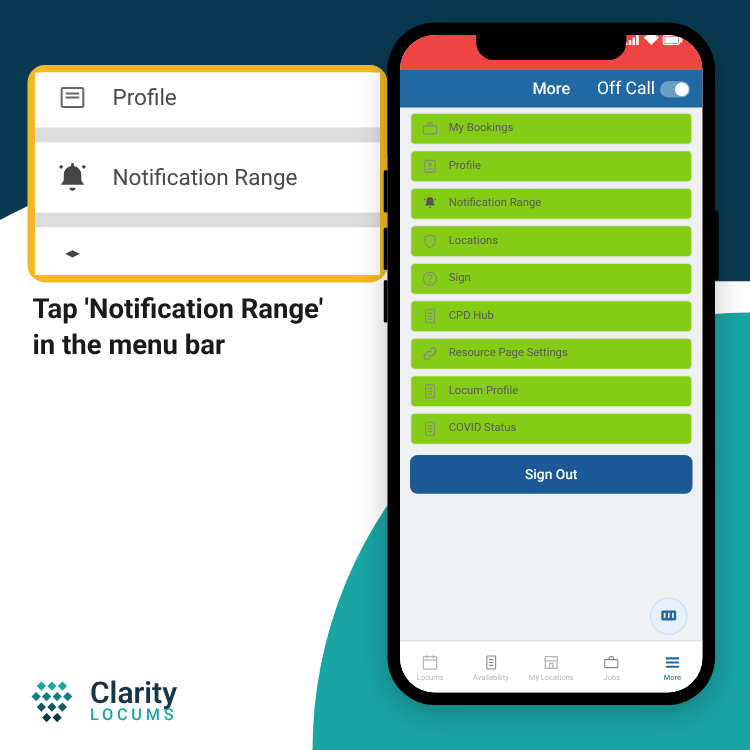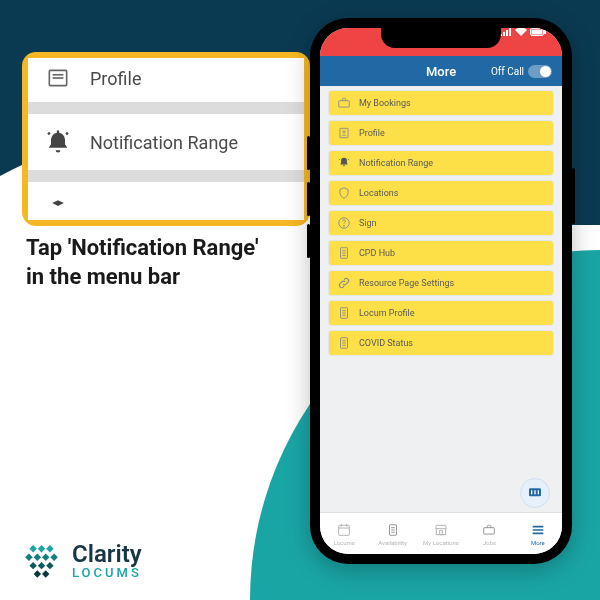--- a/index.html
+++ b/index.html
@@ -31,26 +31,26 @@
   .phone::before, .phone::after { content: ''; position: absolute; background: #000; border-radius: 2px; }
   .phone::before { left: -3px; top: 118px; width: 3px; height: 34px; box-shadow: 0 46px 0 #000, 0 88px 0 #000; }
   .phone::after { right: -3px; top: 150px; width: 3px; height: 56px; }
   .notch { position: absolute; top: 8px; left: 50%; transform: translateX(-50%); width: 120px; height: 22px; background: #000; border-radius: 0 0 14px 14px; z-index: 8; }
   .screen { width: 100%; height: 100%; background: #eef0f2; border-radius: 28px; overflow: hidden; position: relative; }
 
   .status-bar { height: 28px; background: #ef4444; color: #fff; display: flex; justify-content: space-between; align-items: flex-start; padding: 0 16px 2px; font-size: 10px; font-weight: 600; gap: 37px; }
   .status-bar .r { display: flex; gap: 3px; align-items: center; }
   .nav-bar { height: 30px; background: #2069a4; color: #fff; display: flex; align-items: center; justify-content: center; position: relative; }
   .nav-title { font-size: 13px; font-weight: 500; }
-  .nav-toggle { position: absolute; right: 10px; display: flex; align-items: center; gap: 4px; font-size: 10px; }
+  .nav-toggle { position: absolute; right: 10px; display: flex; align-items: center; gap: 4px; font-size: 14px; }
   .toggle { width: 24px; height: 13px; background: rgba(255,255,255,.35); border-radius: 7px; position: relative; }
   .toggle::after { content: ''; position: absolute; right: 1px; top: 1px; width: 11px; height: 11px; background: #fff; border-radius: 50%; }
 
   .menu { padding: 4px 8px 0; }
-  .menu-item { background: #fde047; border: 1px solid #e3e5e8; border-radius: 4px; margin-bottom: 4px; height: 26px; display: flex; align-items: center; padding: 0 8px; gap: 8px; cursor: pointer; }
+  .menu-item { background: #84cc16; border: 1px solid #e3e5e8; border-radius: 4px; margin-bottom: 4px; height: 26px; display: flex; align-items: center; padding: 0 8px; gap: 8px; cursor: pointer; }
   .menu-item .micon { width: 14px; height: 14px; display: flex; align-items: center; justify-content: center; flex-shrink: 0; }
   .menu-item .mlabel { font-size: 9px; color: #5a5a5a; }
 
   .signout { margin: 8px; background: #1b5a96; color: #fff; text-align: center; font-size: 11px; font-weight: 500; padding: 9px 0; border-radius: 6px; cursor: pointer; }
 
   .fab { position: absolute; bottom: 46px; right: 12px; width: 30px; height: 30px; border-radius: 50%; background: #e6f0fb; border: 1px solid #cfe0f0; display: flex; align-items: center; justify-content: center; }
 
   .tab-bar { position: absolute; bottom: 0; left: 0; right: 0; height: 42px; background: #fff; border-top: 1px solid #e0e0e0; display: flex; }
   .tab { flex: 1; display: flex; flex-direction: column; align-items: center; justify-content: center; gap: 1px; color: #b5b5b5; font-size: 6px; cursor: pointer; }
   .tab.active { color: #2069a4; }
@@ -214,20 +214,21 @@
               <rect x="6" y="3" width="12" height="18" rx="1"></rect>
               <line x1="9" y1="8" x2="15" y2="8"></line>
               <line x1="9" y1="12" x2="15" y2="12"></line>
               <line x1="9" y1="16" x2="15" y2="16"></line>
             </svg>
           </span>
           <span class="mlabel">COVID Status</span>
         </div>
       </div>
 
+    <div class="signout">Sign Out</div>
 
     <div class="fab">
       <svg width="16" height="16" viewBox="0 0 24 24" fill="#2069a4">
           <rect x="3" y="5" width="18" height="12" rx="2"></rect>
           <rect x="6" y="8" width="2" height="6" fill="#fff"></rect>
           <rect x="11" y="8" width="2" height="6" fill="#fff"></rect>
           <rect x="16" y="8" width="2" height="6" fill="#fff"></rect>
         </svg>
     </div>
 

